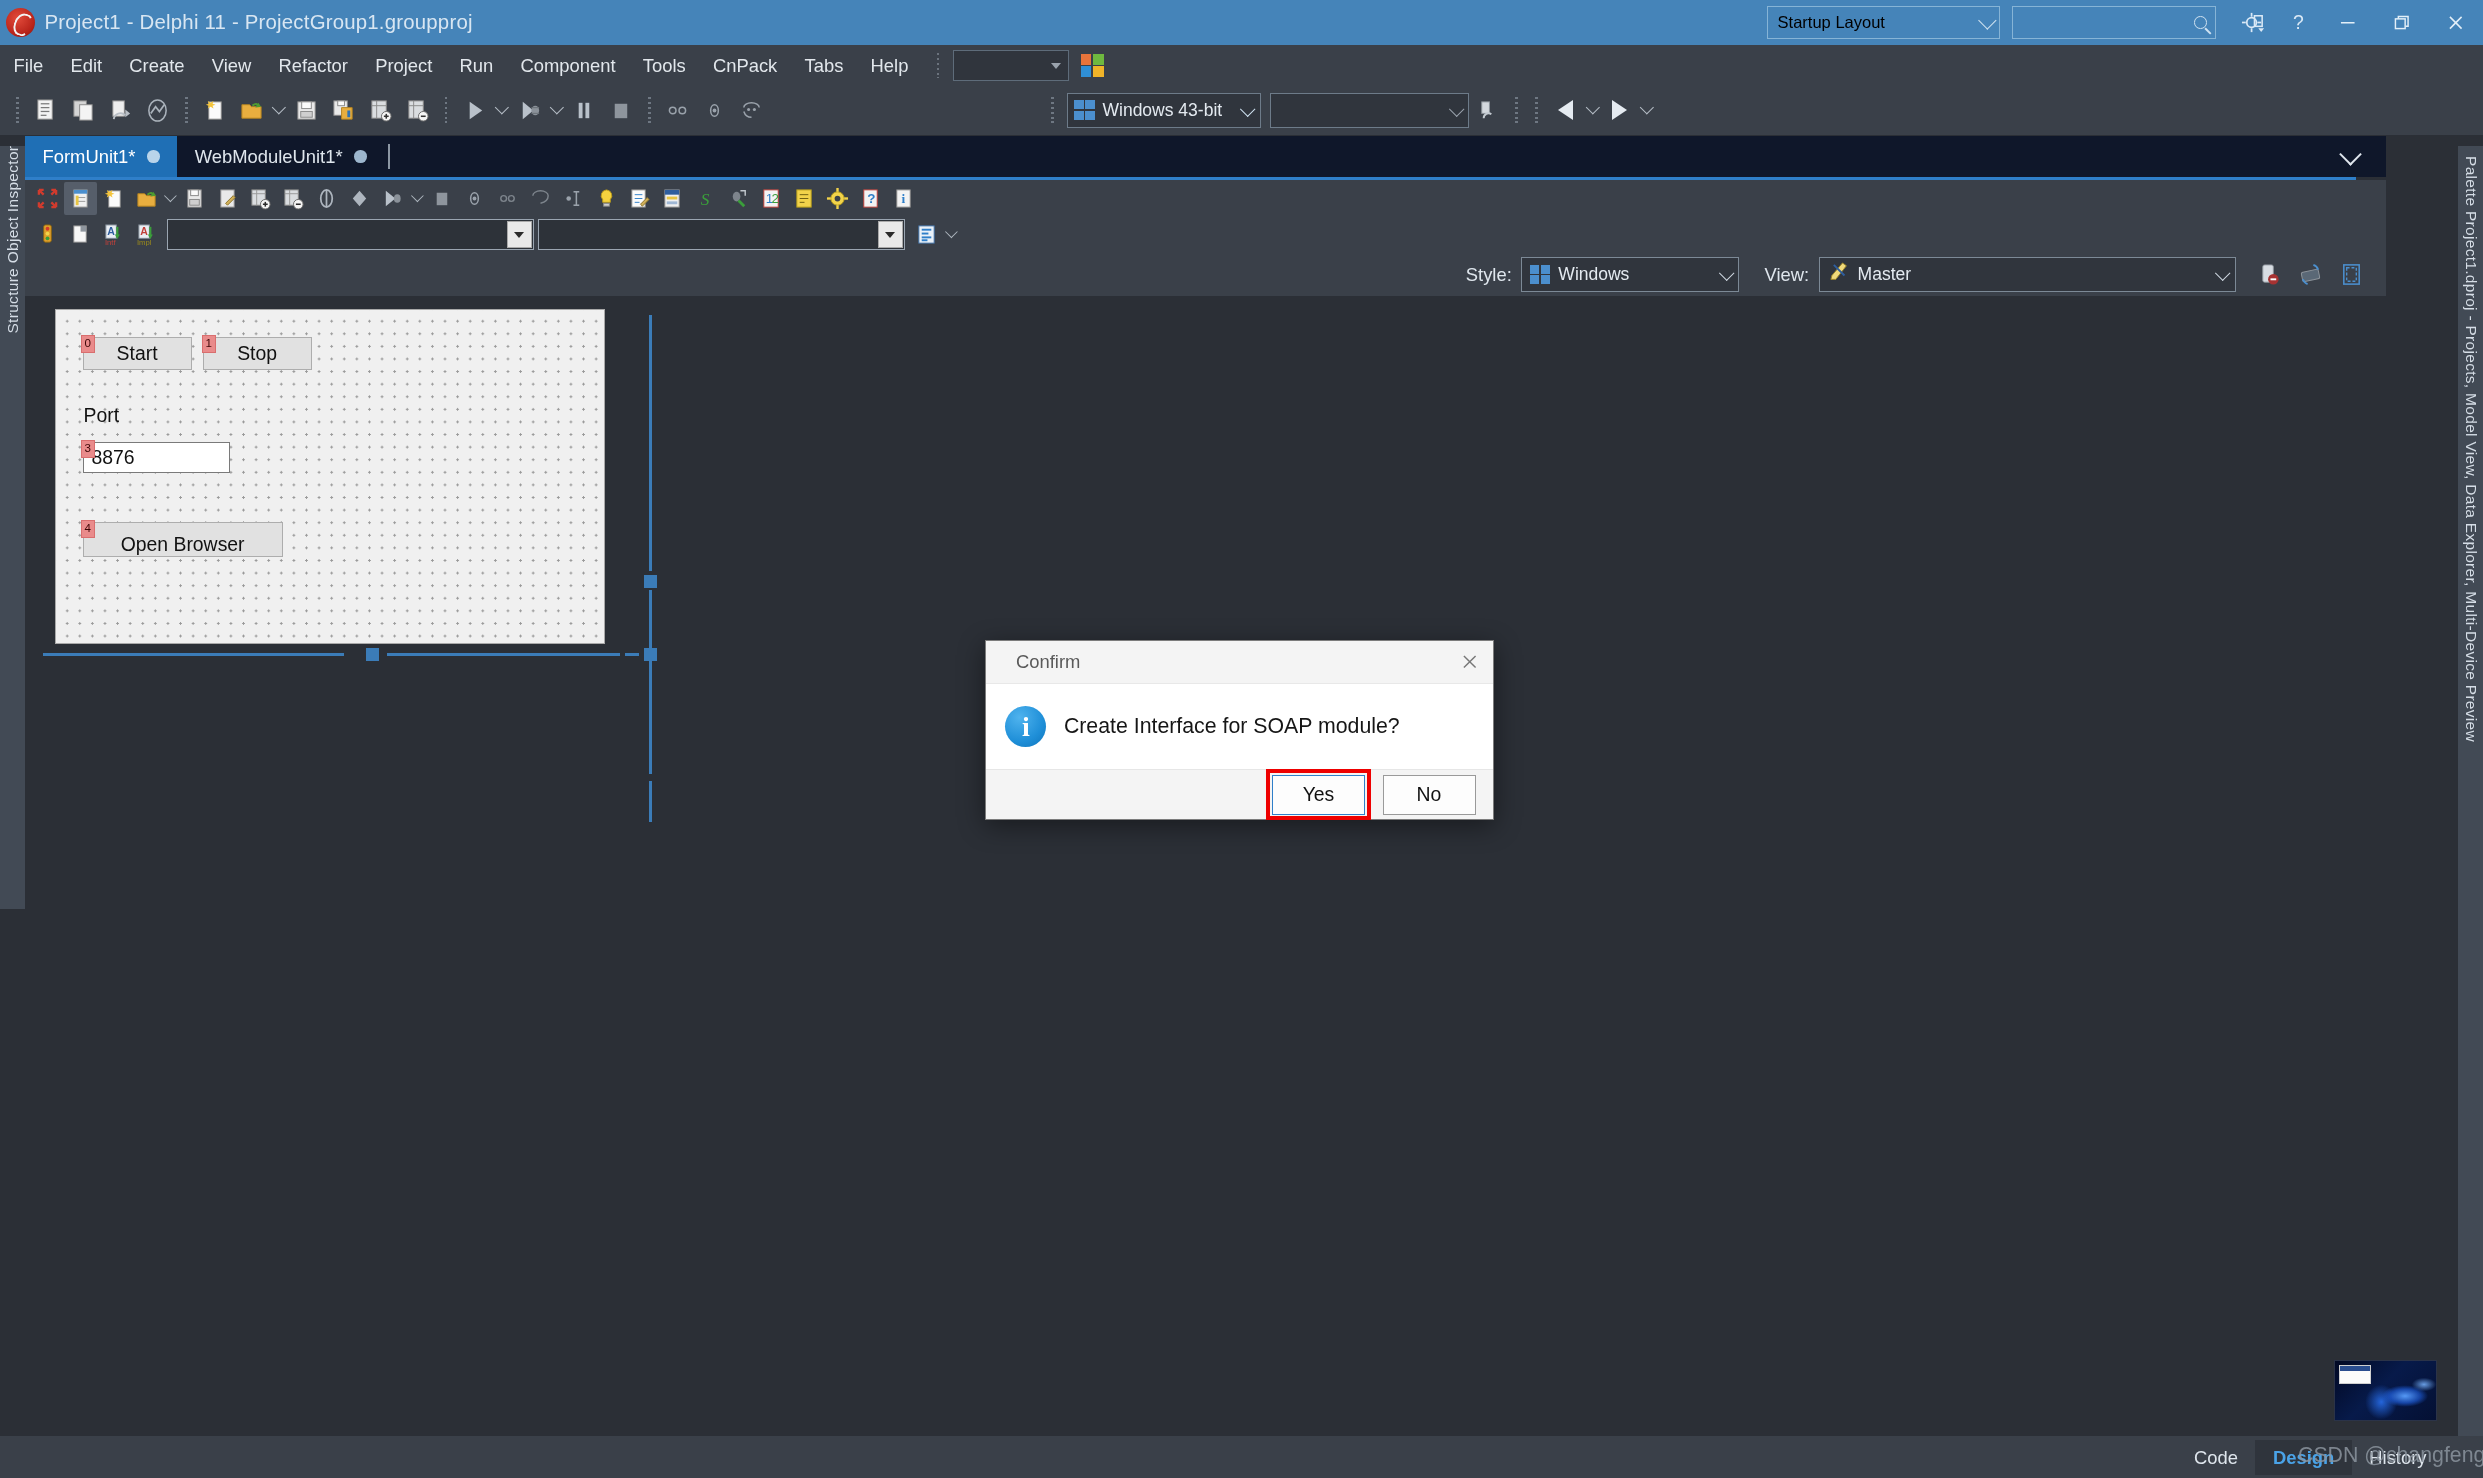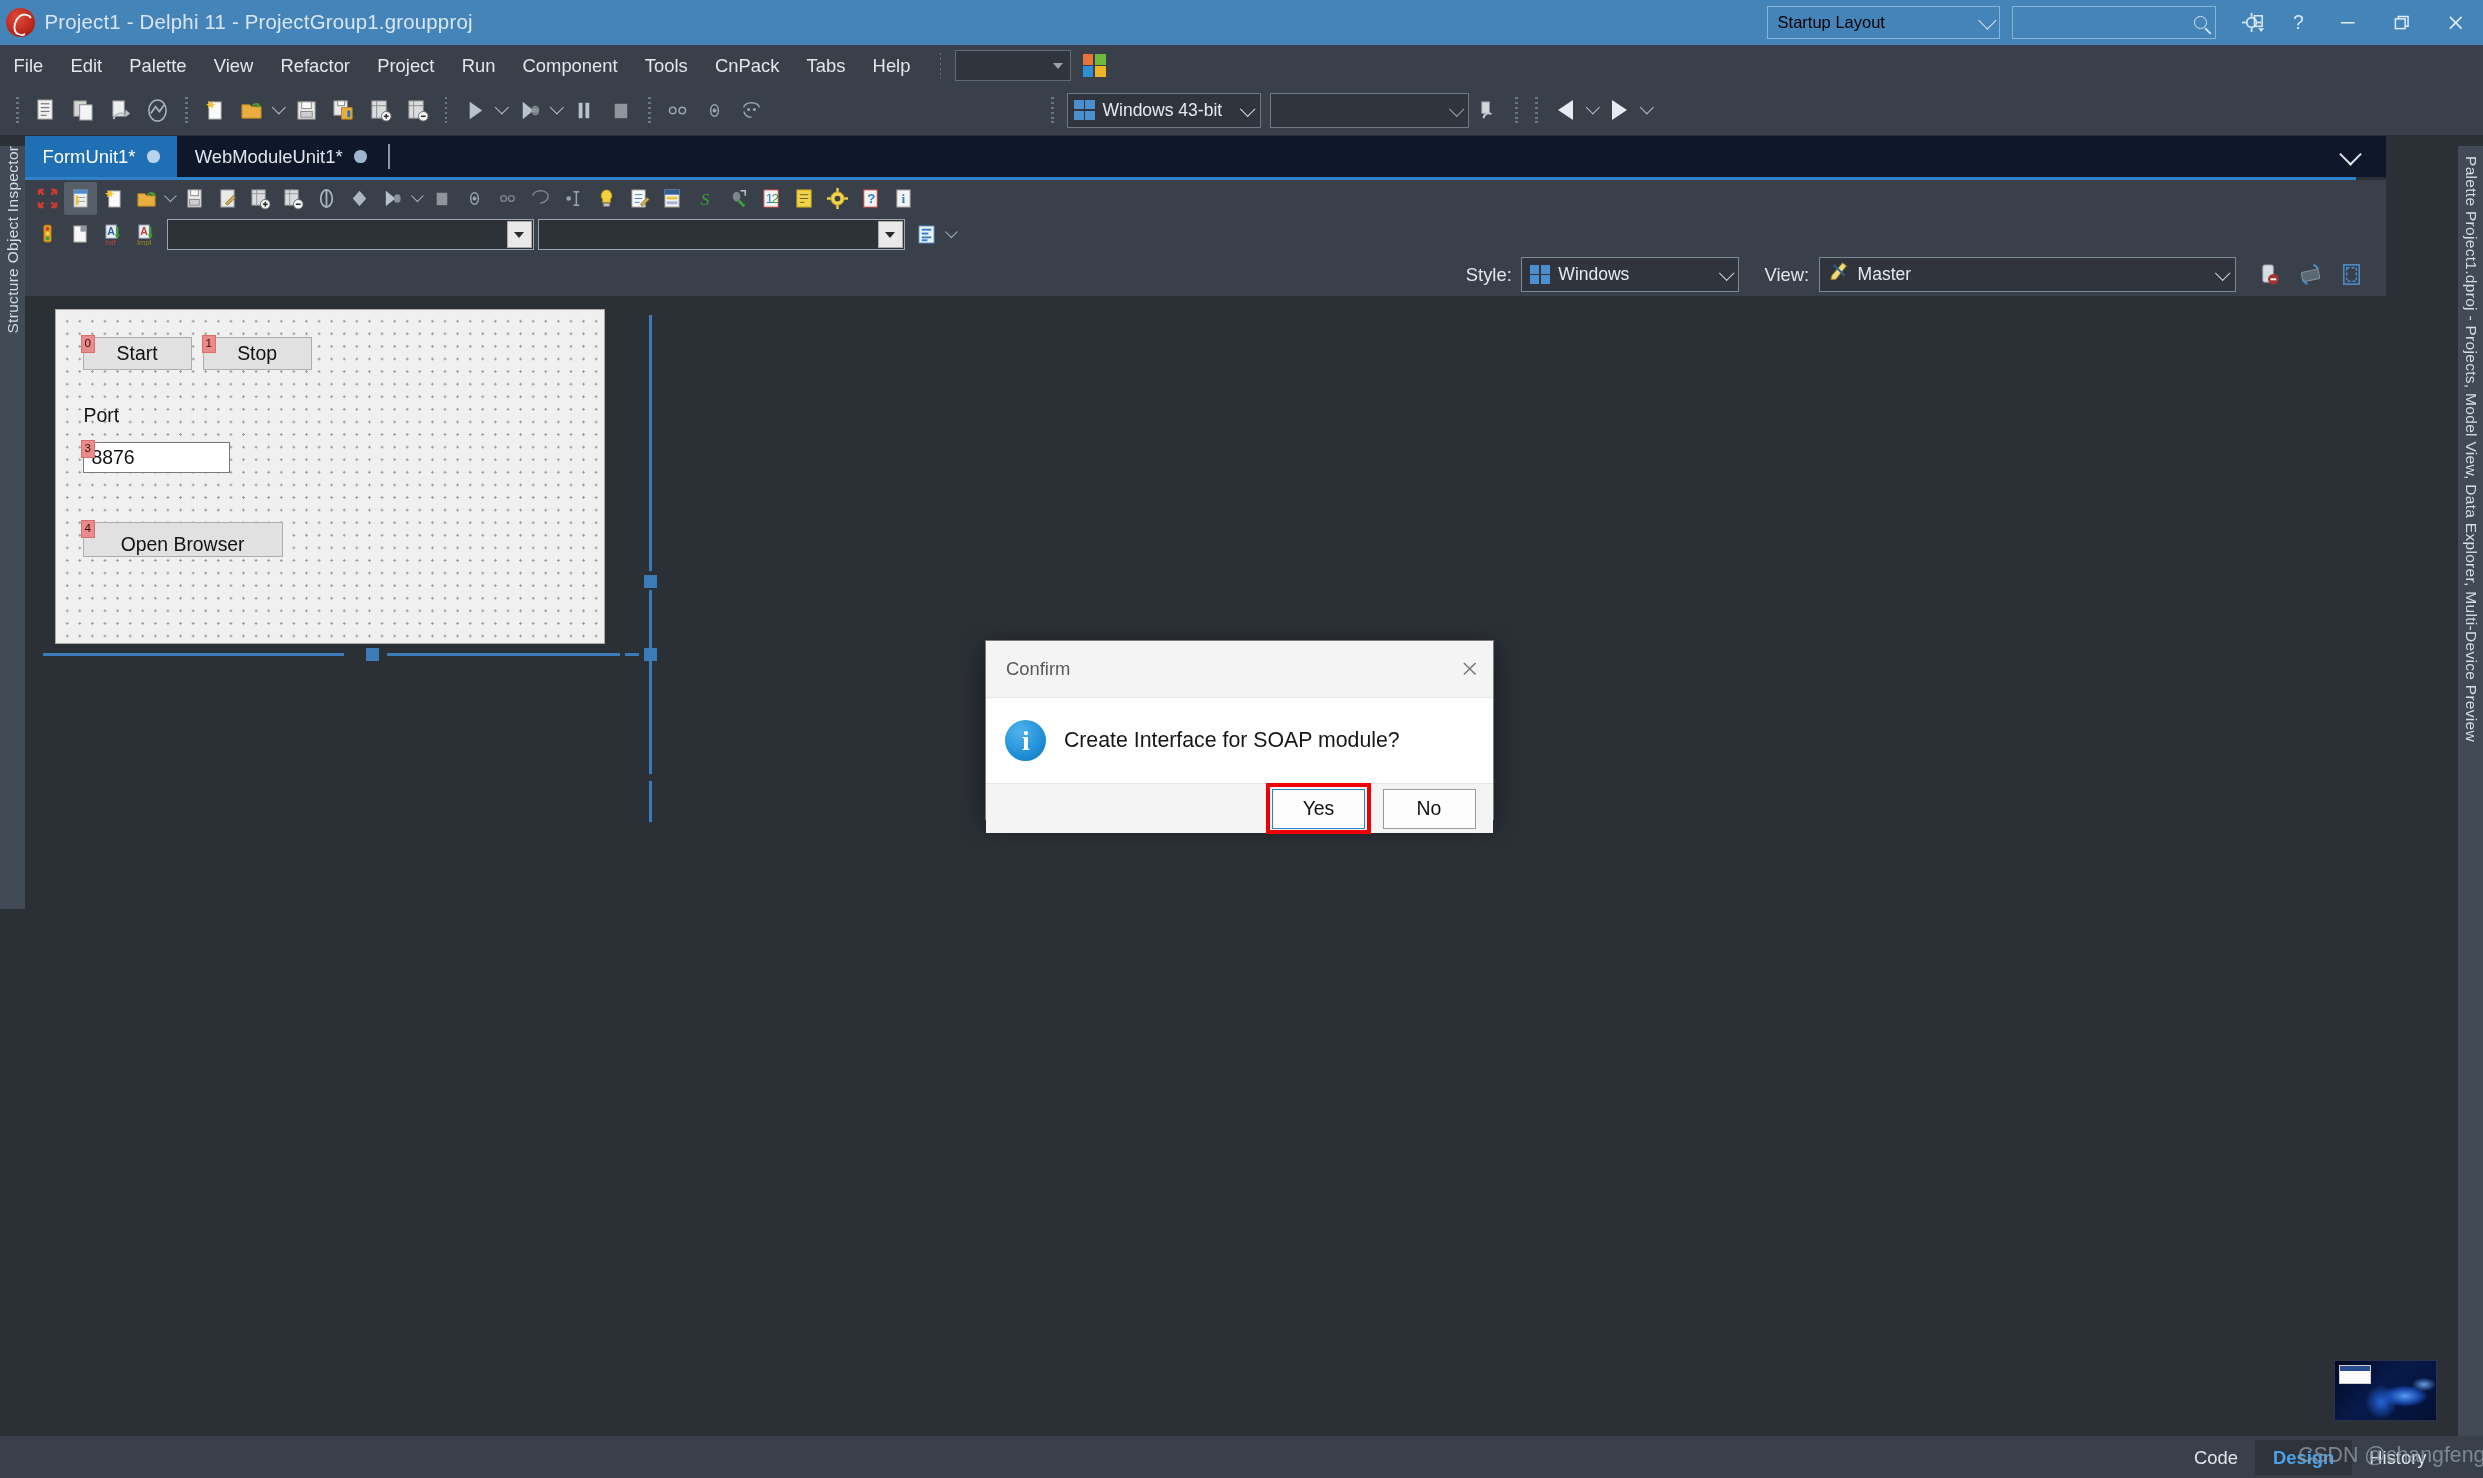--- a/index.html
+++ b/index.html
@@ -239,22 +239,22 @@
   .sel-line { position: absolute; background: #3b7cb8; }
   .sel-handle { position: absolute; width: 12.6px; height: 12.6px; background: #3b7cb8; }
 
   
   .dialog {
     position: absolute; left: 985px; top: 640px; width: 509px; height: 180px;
     background: #ffffff; border: 1px solid #7c7c7c;
     box-shadow: 0 5.8px 25px rgba(0,0,0,.45);
   }
   .dlg-title {
-    height: 57px; background: #f4f4f4; display: flex; align-items: center;
-    padding-left: 20px; color: #5a5a5a; font-size: 18.4px; border-bottom: 1px solid #e8e8e8;
+    height: 43px; background: #f4f4f4; display: flex; align-items: center;
+    padding-left: 30px; color: #5a5a5a; font-size: 18.4px; border-bottom: 1px solid #e8e8e8;
   }
   .dlg-close {
     margin-left: auto; width: 47px; height: 43px; display: flex; align-items: center;
     justify-content: center; color: #777; font-size: 19.4px;
   }
   .dlg-body {
     height: 85px; display: flex; align-items: center; padding: 0 19.4px; background: #ffffff;
   }
   .info-icon {
     width: 41px; height: 41px; border-radius: 50%; flex: 0 0 auto;
@@ -381,21 +381,21 @@
           <line x1="3" y1="3" x2="15" y2="15" stroke="#e3eff8" stroke-width="1.6"></line>
           <line x1="15" y1="3" x2="3" y2="15" stroke="#e3eff8" stroke-width="1.6"></line>
         </svg>
       </div>
     </div>
   </div>
 
   <div class="menubar">
     <div class="menu-item">File</div>
     <div class="menu-item">Edit</div>
-    <div class="menu-item">Palette</div>
+    <div class="menu-item">Create</div>
     <div class="menu-item">View</div>
     <div class="menu-item">Refactor</div>
     <div class="menu-item">Project</div>
     <div class="menu-item">Run</div>
     <div class="menu-item">Component</div>
     <div class="menu-item">Tools</div>
     <div class="menu-item">CnPack</div>
     <div class="menu-item">Tabs</div>
     <div class="menu-item">Help</div>
 

